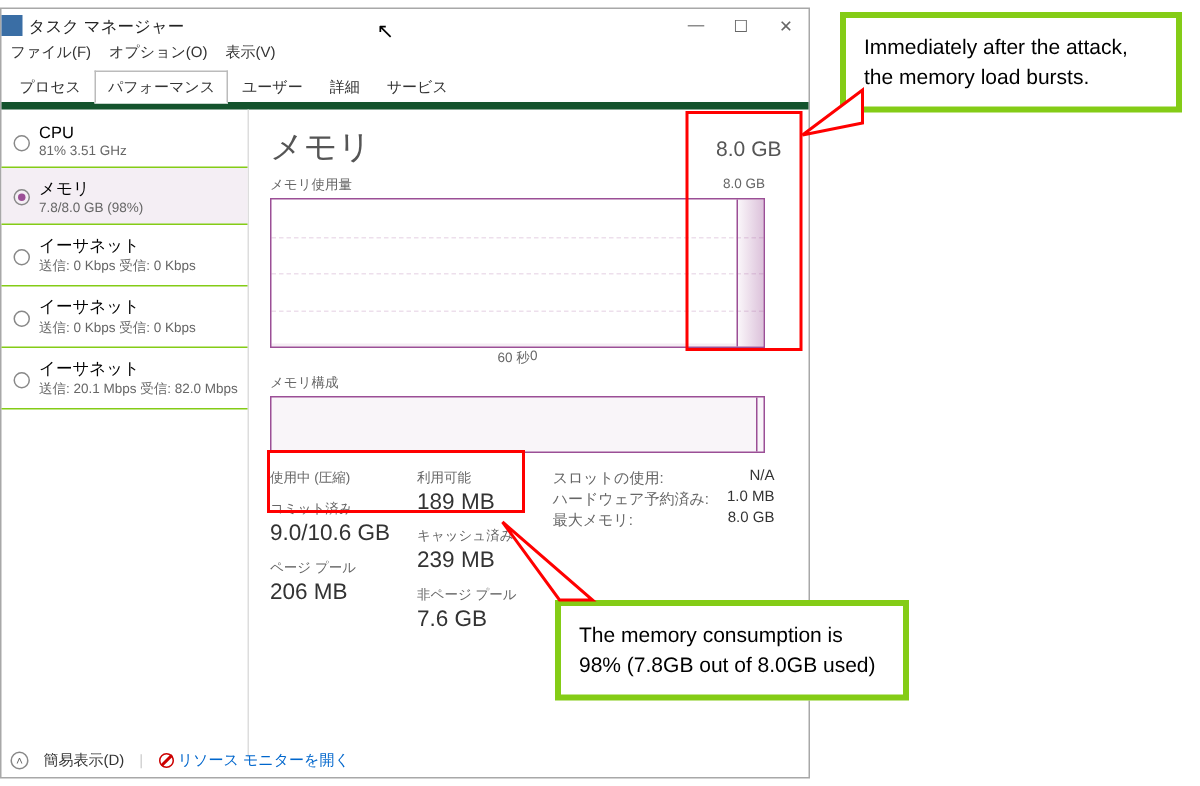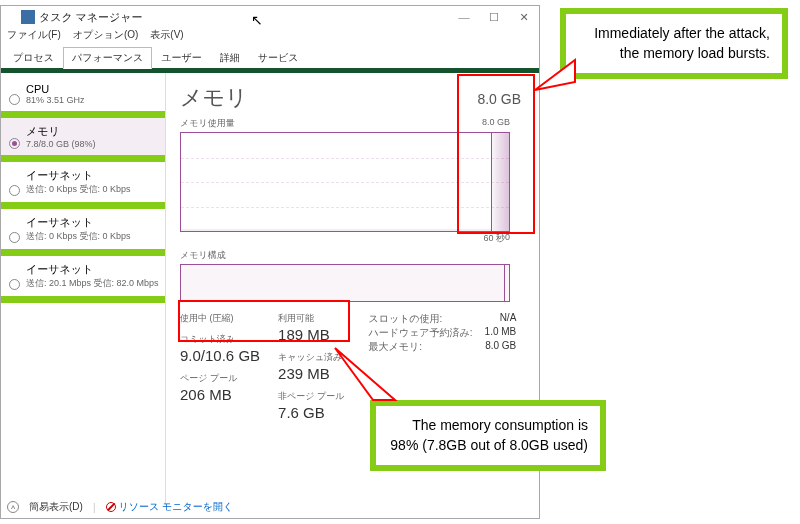--- a/index.html
+++ b/index.html
@@ -17,23 +17,22 @@
     position: absolute;
     left: 0; top: 5px;
     width: 540px; height: 514px;
     border: 1px solid #a8a8a8;
     background: #fff;
   }
   .titlebar {
     height: 22px;
     display: flex;
     align-items: center;
-    padding: 0 20px;
-    position: relative;
-    font-family: Liberation Serif, serif;
+    padding: 0 0;
+    position: relative;
   }
   .titlebar .app-icon {
     width: 14px; height: 14px;
     margin-right: 4px;
     background: #3a6ea5;
   }
   .title-text { font-size: 11px; color: #222; }
   .win-controls {
     position: absolute; right: 0; top: 0;
     display: flex;
@@ -74,24 +73,24 @@
     display: flex;
     height: calc(100% - 80px);
   }
   .sidebar {
     width: 165px;
     border-right: 1px solid #ddd;
     padding-top: 4px;
   }
   .side-item {
     display: flex;
-    align-items: flex-end;
+    align-items: center;
     padding: 6px 6px 6px 8px;
     gap: 6px;
-    border-bottom: 7px solid #84cc16;
+    border-bottom: 1px solid #84cc16;
   }
   .side-radio {
     width: 11px; height: 11px;
     border: 1px solid #888;
     border-radius: 50%;
     margin-top: 2px;
     flex-shrink: 0;
   }
   .side-radio.selected::after {
     content: ""; display: block;
@@ -133,21 +132,21 @@
     border-left: 1px solid #9b4f96;
   }
   .graph-line {
     position: absolute; bottom: 0; left: 0; right: 18px;
     height: 2px; background: rgba(155,79,150,0.1);
   }
   .graph-gridline {
     position: absolute; left: 0; right: 0;
     border-top: 1px dashed rgba(155,79,150,0.18);
   }
-  .axis-row { display: flex; justify-content: flex-end; width: 330px; }
+  .axis-row { display: flex; justify-content: center; width: 330px; }
   .mem-comp {
     border: 1px solid #9b4f96;
     width: 330px; height: 38px;
     margin-top: 2px;
     background: rgba(155,79,150,0.06);
     position: relative;
   }
   .mem-comp .divider {
     position: absolute; right: 4px; top: 0; bottom: 0;
     border-left: 1px solid #9b4f96;
@@ -186,28 +185,27 @@
   }
   
   .highlight {
     position: absolute;
     border: 2px solid #f00;
     pointer-events: none;
   }
   
   .callout {
     position: absolute;
-    border: 6px solid #84cc16;
+    border: 4px solid #84cc16;
     background: #fff;
     padding: 10px 12px;
     font-family: Arial, sans-serif;
     font-size: 14px;
     color: #000;
     line-height: 1.4;
-    text-align: right;
   }
   svg.connector {
     position: absolute; overflow: visible; pointer-events: none;
   }
 </style>
 </head>
 <body>
 
 <div class="window">
 

